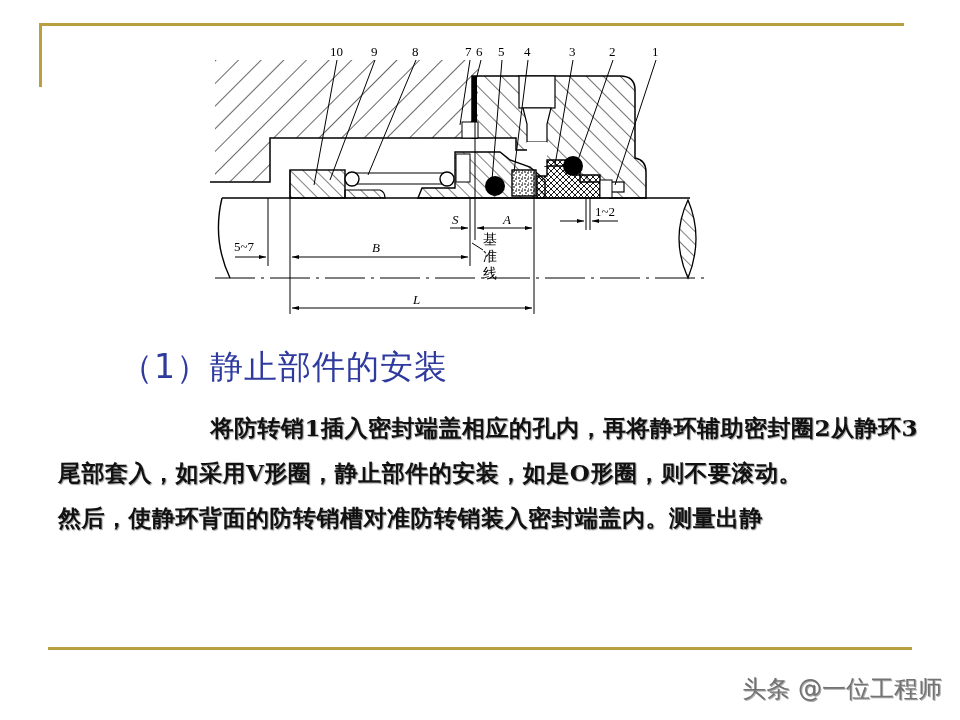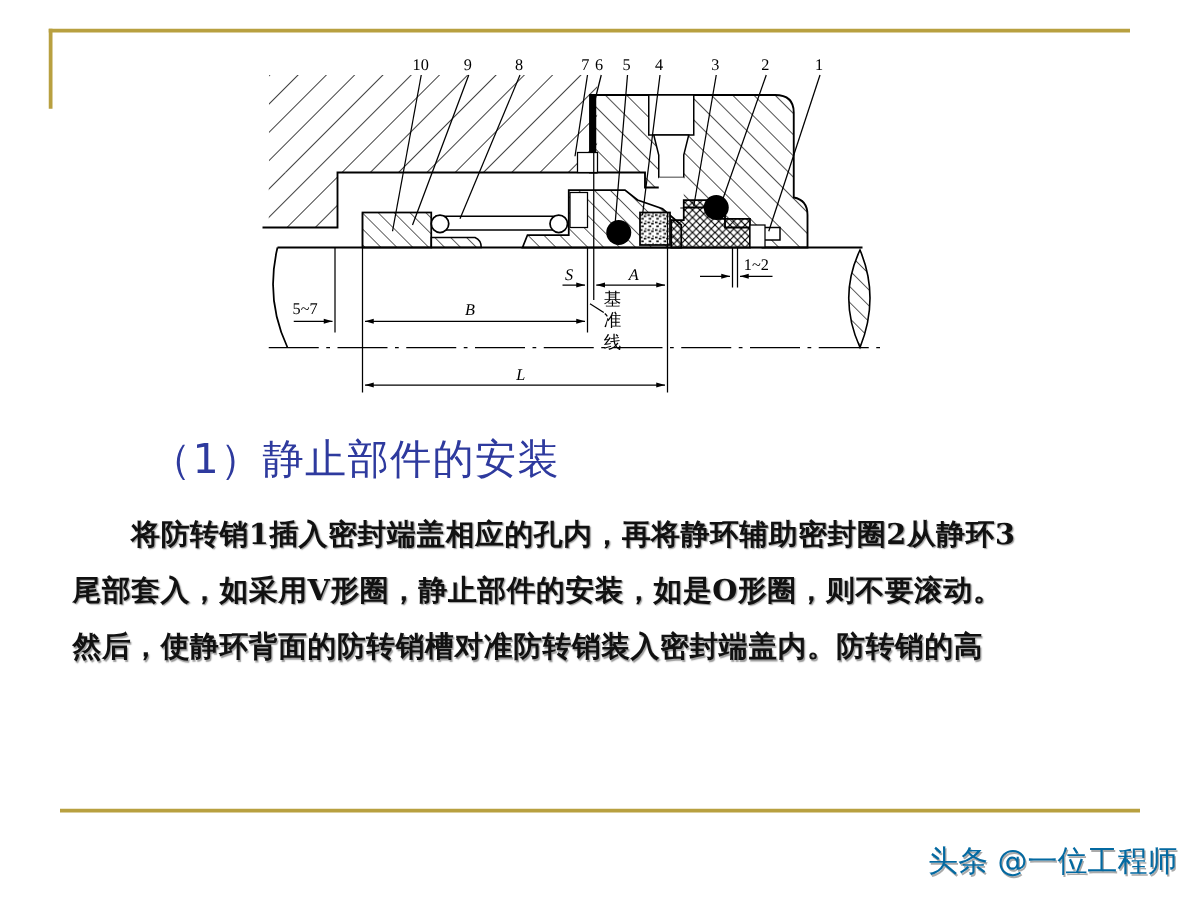--- a/index.html
+++ b/index.html
@@ -5,22 +5,22 @@
   html, body { margin:0; padding:0; background:#ffffff; }
   body { width:960px; height:720px; position:relative; overflow:hidden; font-family:"DejaVu Serif","Liberation Serif",serif; }
   .rule { position:absolute; background:#b8a040; }
   .rule-top { left:39px; top:23px; width:865px; height:3px; }
   .rule-left { left:39px; top:23px; width:3px; height:64px; }
   .rule-bottom { left:48px; top:647px; width:864px; height:3px; }
   .diagram { position:absolute; left:200px; top:30px; width:560px; height:300px; }
   .section-title { position:absolute; left:72px; top:345px; font-size:33px; color:#2e3a9e; letter-spacing:1px; white-space:nowrap; font-family:"DejaVu Sans","Liberation Sans",sans-serif;margin-left:48px; }
   .body-text { position:absolute; left:58px; top:405px; width:860px; font-size:23px; line-height:45px; color:#111; font-weight:bold; font-family:"DejaVu Serif","Liberation Serif",serif; }
   .body-text p { margin:0; white-space:nowrap; letter-spacing:0.5px; text-shadow:1px 1px 1px #999; }
-  .body-text .indent { padding-left:47px; }
-  .watermark { position:absolute; right:18px; top:673px; font-size:24px; color:#0369a1; font-family:"DejaVu Sans","Liberation Sans",sans-serif; text-shadow:1px 1px 0 #aaa; }
+  .body-text .indent { padding-left:47px;text-align:right; }
+  .watermark { position:absolute; right:18px; top:673px; font-size:24px; color:#737373; font-family:"DejaVu Sans","Liberation Sans",sans-serif; text-shadow:1px 1px 0 #aaa; }
   svg text { font-family:"Liberation Serif","DejaVu Serif",serif; }
 </style>
 </head>
 <body>
 
 <div class="rule rule-top"></div>
 <div class="rule rule-left"></div>
 
 <svg class="diagram" viewBox="0 0 560 300" width="560" height="300">
   <defs>
@@ -154,18 +154,18 @@
     <text x="283" y="231" font-size="14">准</text>
     <text x="283" y="248" font-size="14">线</text>
   </g>
 </svg>
 
 <div class="section-title">（1）静止部件的安装</div>
 
 <div class="body-text">
   <p class="indent">将防转销1插入密封端盖相应的孔内，再将静环辅助密封圈2从静环3</p>
   <p>尾部套入，如采用V形圈，静止部件的安装，如是O形圈，则不要滚动。</p>
-  <p>然后，使静环背面的防转销槽对准防转销装入密封端盖内。防转销的高</p>
+  <p>然后，使静环背面的防转销槽对准防转销装入密封端盖内。测量出静</p>
 </div>
 
 <div class="rule rule-bottom"></div>
 
 <div class="watermark">头条 @一位工程师</div>
 
 </body></html>

